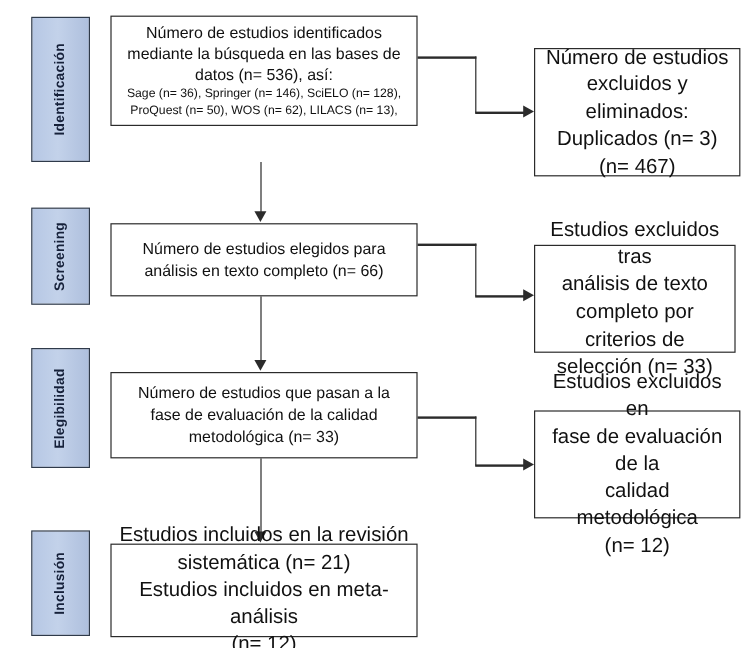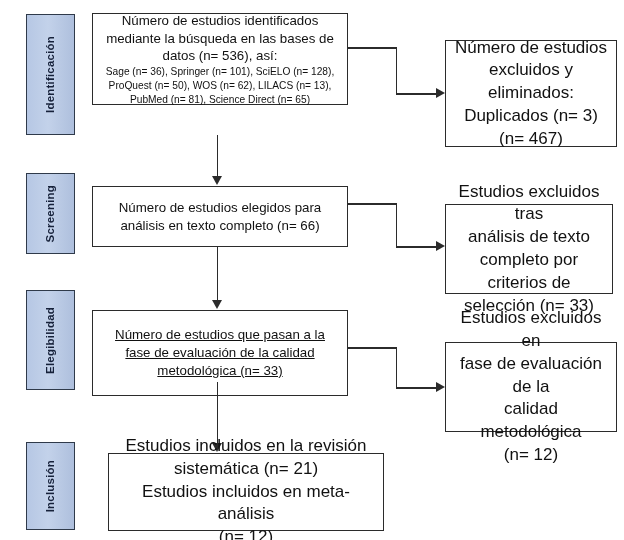--- a/index.html
+++ b/index.html
@@ -81,23 +81,22 @@
 
   <div class="stage" style="left:26px;top:442px;width:49px;height:88px;">
     <span class="stage-txt">Inclusión</span>
   </div>
 
   <div class="box" style="left:92px;top:13px;width:256px;height:92px;">
     <div class="inner">
       <span class="ln big">Número de estudios identificados</span>
       <span class="ln big">mediante la búsqueda en las bases de</span>
       <span class="ln big">datos (n= 536), así:</span>
-      <span class="ln small">Sage (n= 36), Springer (n= 101), SciELO (n= 128),</span>
+      <span class="ln small">Sage (n= 36), Springer (n= 146), SciELO (n= 128),</span>
       <span class="ln small">ProQuest (n= 50), WOS (n= 62), LILACS (n= 13),</span>
-      <span class="ln small">PubMed (n= 81), Science Direct (n= 65)</span>
     </div>
   </div>
 
   <div class="hline" style="left:348px;top:47px;width:49px;"></div>
   <div class="vline" style="left:395.5px;top:47px;height:47px;"></div>
   <div class="hline" style="left:395.5px;top:93px;width:41px;"></div>
   <div class="arrow-right" style="left:436px;top:88px;"></div>
 
   <div class="box" style="left:445px;top:40px;width:172px;height:107px;">
     <div class="inner">
@@ -128,21 +127,21 @@
       <span class="ln mid">Estudios excluidos tras</span>
       <span class="ln mid">análisis de texto</span>
       <span class="ln mid">completo por criterios de</span>
       <span class="ln mid">selección (n= 33)</span>
     </div>
   </div>
 
   <div class="vline" style="left:216.5px;top:247px;height:54px;"></div>
   <div class="arrow-down" style="left:211.7px;top:300px;"></div>
 
-  <div class="box" style="left:92px;top:310px;width:256px;height:86px;text-decoration:underline;">
+  <div class="box" style="left:92px;top:310px;width:256px;height:72px;">
     <div class="inner">
       <span class="ln big">Número de estudios que pasan a la</span>
       <span class="ln big">fase de evaluación de la calidad</span>
       <span class="ln big">metodológica (n= 33)</span>
     </div>
   </div>
 
   <div class="hline" style="left:348px;top:347px;width:49px;"></div>
   <div class="vline" style="left:395.5px;top:347px;height:41px;"></div>
   <div class="hline" style="left:395.5px;top:387px;width:41px;"></div>
@@ -153,21 +152,21 @@
       <span class="ln mid">Estudios excluidos en</span>
       <span class="ln mid">fase de evaluación de la</span>
       <span class="ln mid">calidad metodológica</span>
       <span class="ln mid">(n= 12)</span>
     </div>
   </div>
 
   <div class="vline" style="left:216.5px;top:382px;height:62px;"></div>
   <div class="arrow-down" style="left:211.7px;top:443px;"></div>
 
-  <div class="box" style="left:108px;top:453px;width:276px;height:78px;">
+  <div class="box" style="left:92px;top:453px;width:256px;height:78px;">
     <div class="inner">
       <span class="ln mid">Estudios incluidos en la revisión</span>
       <span class="ln mid">sistemática (n= 21)</span>
       <span class="ln mid">Estudios incluidos en meta-análisis</span>
       <span class="ln mid">(n= 12)</span>
     </div>
   </div>
 
 </div>
 

